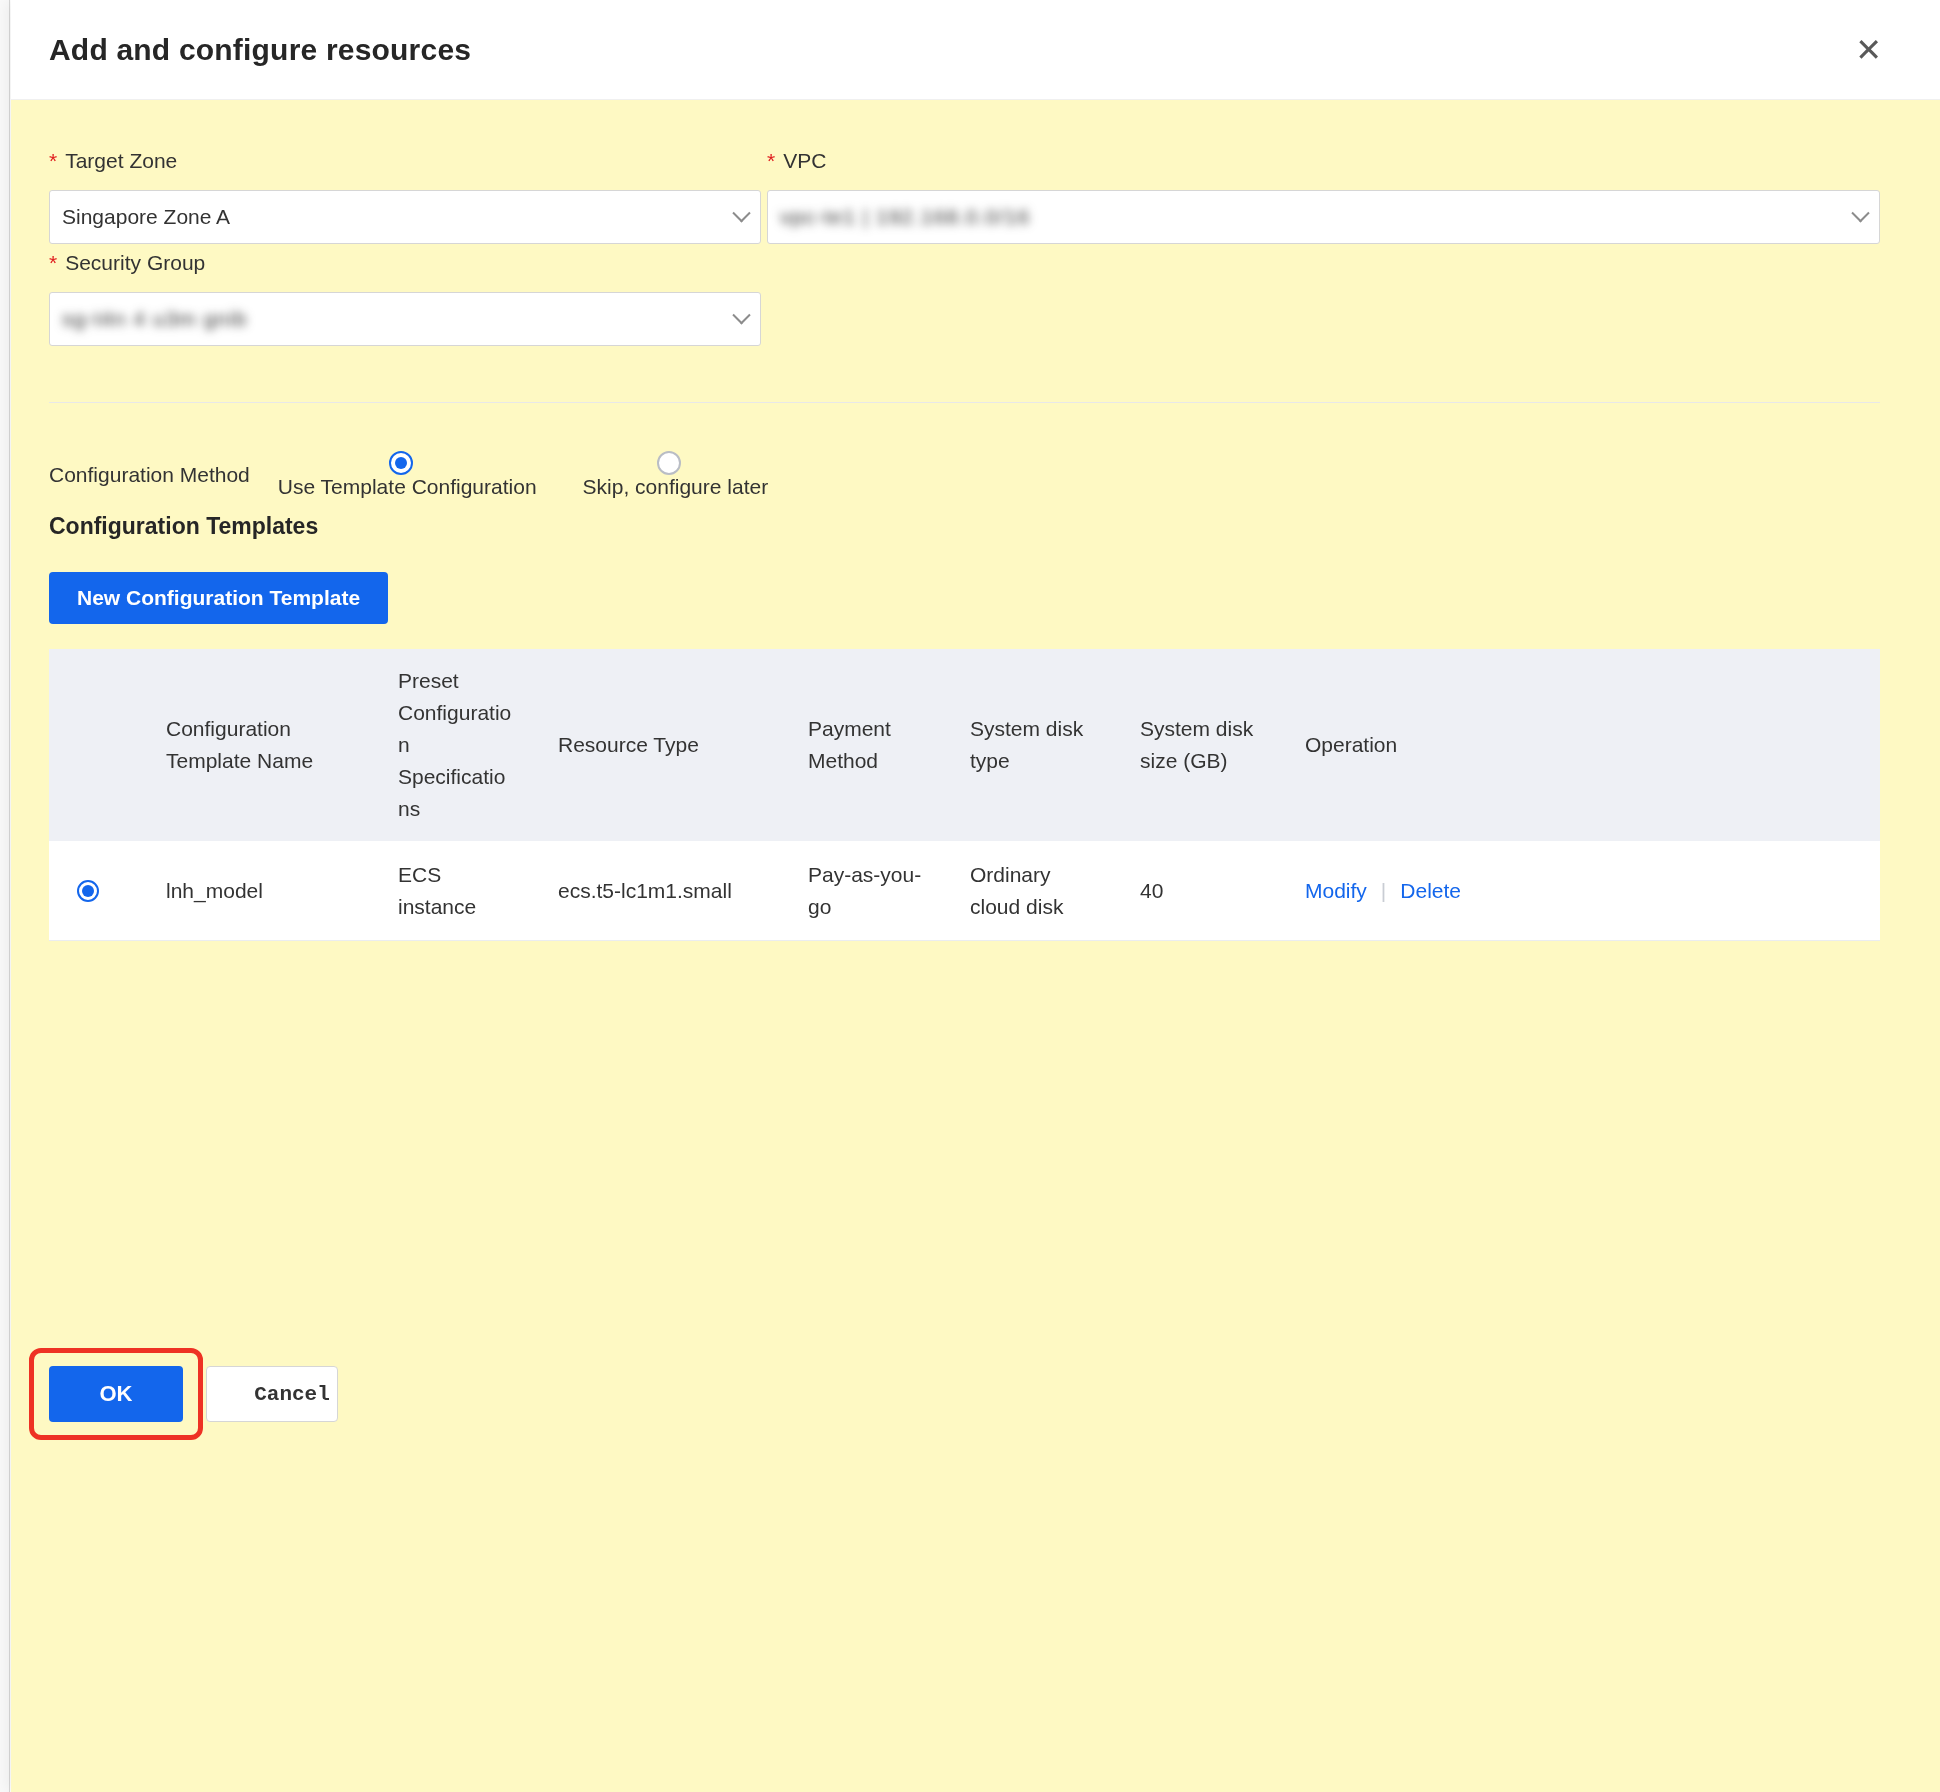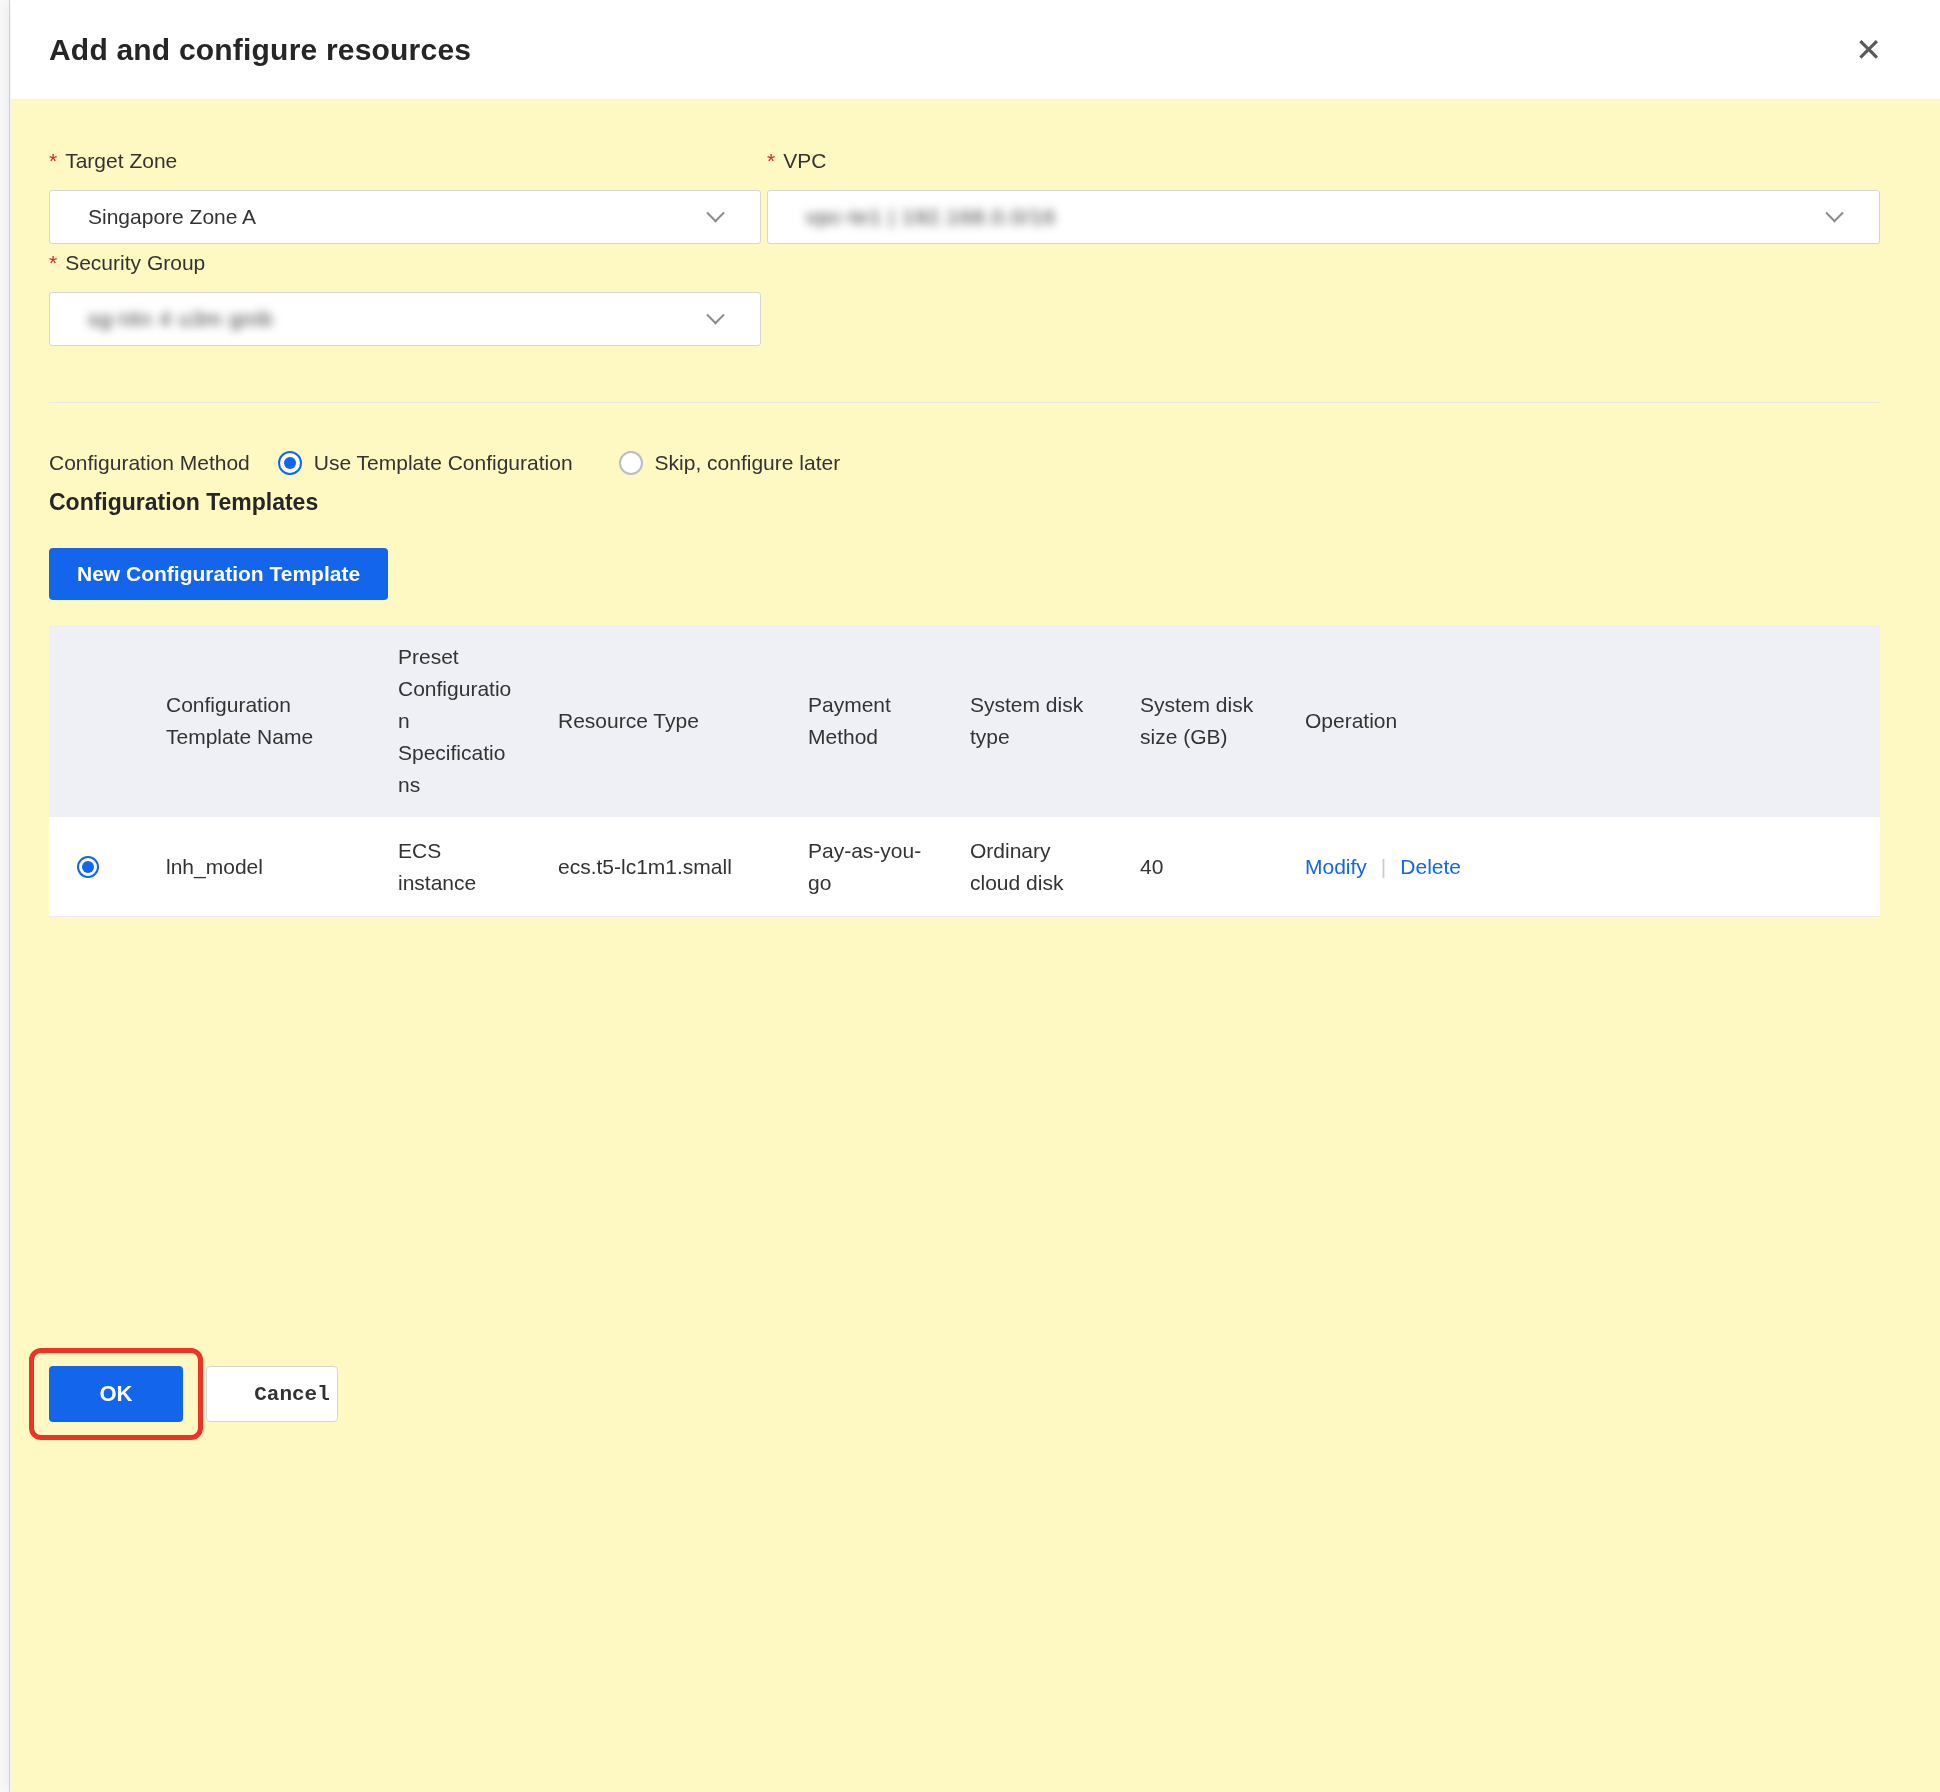--- a/index.html
+++ b/index.html
@@ -43,21 +43,21 @@
     row-gap: 44px;
     gap: 6px;
   }
   .field-label {
     font-size: 21px; color: #333; margin-bottom: 16px; line-height: 26px;
   }
   .req { color: #e02020; margin-right: 8px; }
   .select {
     height: 54px; border: 1px solid #d6d6d6; border-radius: 3px;
     display: flex; align-items: center; justify-content: space-between;
-    padding: 0 38px; background: #fff; cursor: pointer;
+    padding: 0 12px; background: #fff; cursor: pointer;
   }
   .select-value { font-size: 21px; color: #333; white-space: nowrap; overflow: hidden; }
   .blurred {
     filter: blur(5px);
     color: #2f2f2f;
     letter-spacing: 1px;
     user-select: none;
   }
   .chevron {
     width: 13px; height: 13px; flex: 0 0 auto; margin-left: 14px;
@@ -67,21 +67,21 @@
   .divider { height: 1px; background: #e8e8e8; margin-top: 56px; }
 
   
   .config-method {
     margin-top: 48px;
     display: flex; align-items: center;
   }
   .cm-label { font-size: 21px; color: #333; margin-right: 28px; }
   .radio-option {
     display: flex; align-items: center; cursor: pointer; margin-right: 46px;
-    font-size: 21px; color: #333;
+    font-size: 21px; color: #333; flex-direction: column;
   }
   .radio {
     width: 24px; height: 24px; border-radius: 50%;
     border: 2px solid #b9bdc5; background: #fff;
     display: flex; align-items: center; justify-content: center;
     margin-right: 12px; flex: 0 0 auto;
   }
   .radio.checked { border-color: #1366ec; }
   .radio.checked::after {
     content: ""; width: 12px; height: 12px; border-radius: 50%; background: #1366ec;

